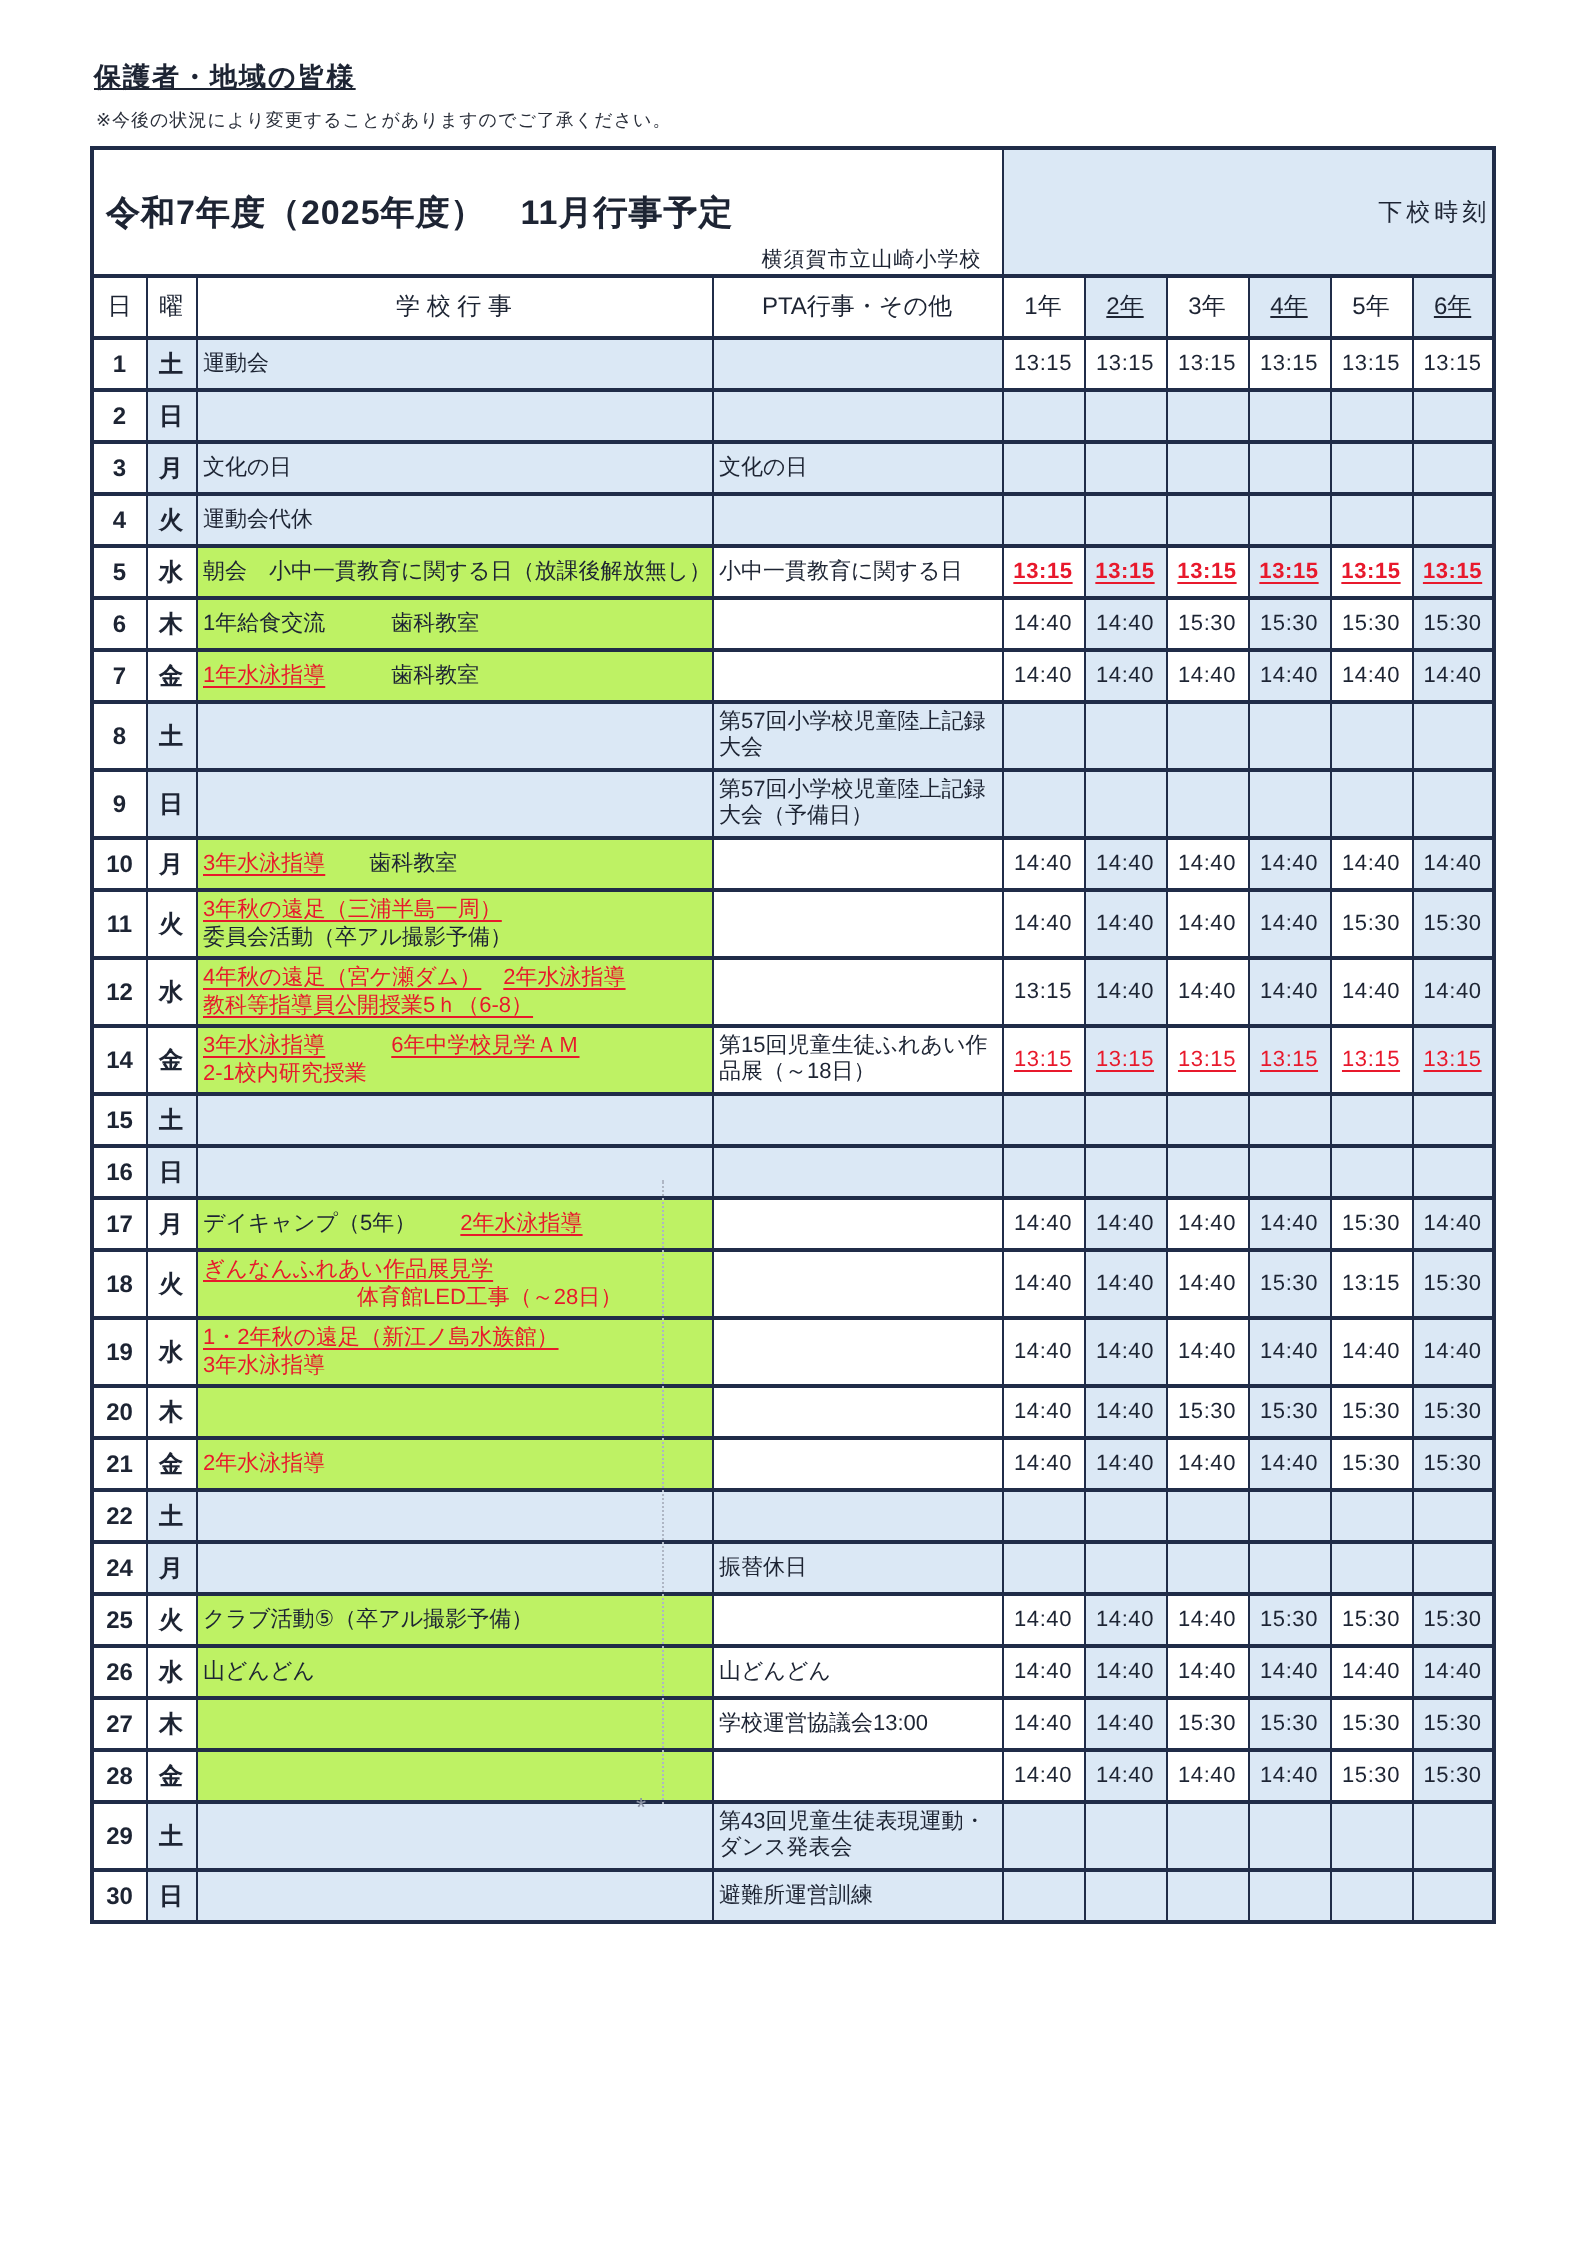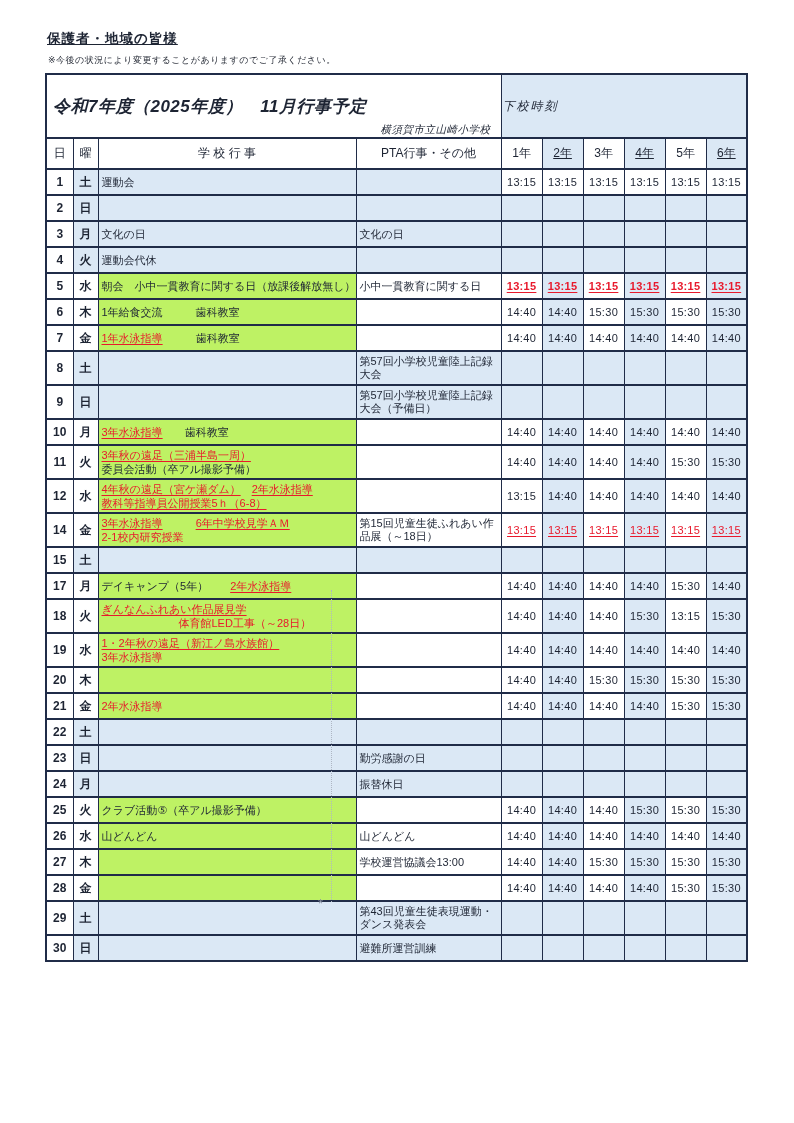--- a/index.html
+++ b/index.html
@@ -16,30 +16,30 @@
   table.sched{
     position:absolute;left:45px;top:73px;
     width:701px;border-collapse:collapse;table-layout:fixed;
     border:2px solid #202c48;
   }
   table.sched td, table.sched th{
     border-left:1px solid #202c48;border-right:1px solid #202c48;
     border-top:2px solid #202c48;border-bottom:2px solid #202c48;
     vertical-align:middle;overflow:hidden;
   }
-  tr.titlerow{height:16px;font-style:italic;}
+  tr.titlerow{height:16px;}
   tr.headrow{height:31px;}
   tr.single{height:26px;}
   tr.tall{height:34px;}
 
   .titlecell{background:#fff;padding:0 6px;}
   .titleflex{display:flex;align-items:center;gap:14px;white-space:nowrap;}
   .bigtitle{font-size:17px;font-weight:bold;letter-spacing:0.5px;}
   .schoolname{font-size:10.5px;letter-spacing:0.5px;margin-top:48px;}
-  .dismisscell{background:#dbe8f5;text-align:left;font-size:12px;letter-spacing:2px;}
+  .dismisscell{background:#dbe8f5;text-align:right;font-size:12px;letter-spacing:2px;}
 
   th{font-weight:normal;font-size:12px;text-align:center;background:#fff;padding:0;}
   th.altcol{background:#dbe8f5;text-decoration:underline;}
 
   td.day{width:27px;text-align:center;font-size:12px;font-weight:bold;background:#fff;padding:0;}
   td.wd{width:25px;text-align:center;font-size:12px;font-weight:bold;background:#fff;padding:0;}
   td.events{width:258px;background:#bef264;padding:1px 3px;font-size:11px;line-height:14px;}
   td.pta{width:145px;background:#fff;padding:1px 3px;font-size:11px;line-height:13px;}
   td.time{width:41px;background:#fff;text-align:center;font-size:11px;letter-spacing:0.3px;padding:0;}
   td.time.altcol{background:#dbe8f5;}
@@ -286,20 +286,32 @@
           <td class="wd">土</td>
           <td class="events"></td>
           <td class="pta"></td>
           <td class="time"></td>
           <td class="time altcol"></td>
           <td class="time"></td>
           <td class="time altcol"></td>
           <td class="time"></td>
           <td class="time altcol"></td>
         </tr>
+        <tr class="single holiday">
+          <td class="day">16</td>
+          <td class="wd">日</td>
+          <td class="events"></td>
+          <td class="pta"></td>
+          <td class="time"></td>
+          <td class="time altcol"></td>
+          <td class="time"></td>
+          <td class="time altcol"></td>
+          <td class="time"></td>
+          <td class="time altcol"></td>
+        </tr>
         <tr class="single">
           <td class="day">17</td>
           <td class="wd">月</td>
           <td class="events">
             <div class="evline"><span class="">デイキャンプ（5年）</span><span class="">　　</span><span class="red ul">2年水泳指導</span></div>
           </td>
           <td class="pta"></td>
           <td class="time">14:40</td>
           <td class="time altcol">14:40</td>
           <td class="time">14:40</td>
@@ -369,32 +381,20 @@
           <td class="events"></td>
           <td class="pta"></td>
           <td class="time"></td>
           <td class="time altcol"></td>
           <td class="time"></td>
           <td class="time altcol"></td>
           <td class="time"></td>
           <td class="time altcol"></td>
         </tr>
         <tr class="single holiday">
-          <td class="day">23</td>
-          <td class="wd">日</td>
-          <td class="events"></td>
-          <td class="pta">勤労感謝の日</td>
-          <td class="time"></td>
-          <td class="time altcol"></td>
-          <td class="time"></td>
-          <td class="time altcol"></td>
-          <td class="time"></td>
-          <td class="time altcol"></td>
-        </tr>
-        <tr class="single holiday">
           <td class="day">24</td>
           <td class="wd">月</td>
           <td class="events"></td>
           <td class="pta">振替休日</td>
           <td class="time"></td>
           <td class="time altcol"></td>
           <td class="time"></td>
           <td class="time altcol"></td>
           <td class="time"></td>
           <td class="time altcol"></td>

